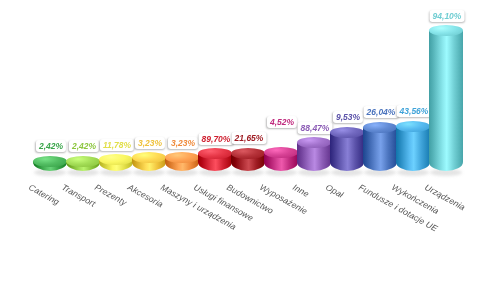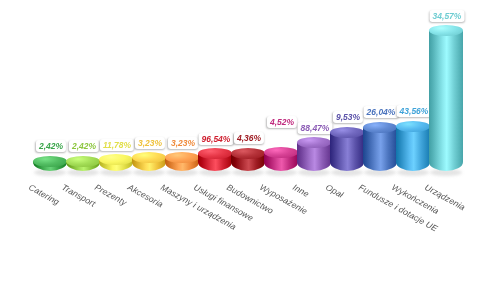--- a/index.html
+++ b/index.html
@@ -151,29 +151,29 @@
         </div>
       </div>
       <div class="value-box" style="left: 183px; bottom: 27.1138px; color: rgb(239, 139, 60);">3,23%</div>
       <div class="bar-slot" style="left: 198px; height: 29.052px;">
         <div class="cyl" style="height: 29.052px;">
           <div class="cyl-shadow"></div>
           <div class="cyl-body" style="height: 17.052px; background: linear-gradient(to right, rgb(161, 0, 2) 0%, rgb(181, 6, 22) 12%, rgb(233, 58, 74) 40%, rgb(253, 78, 94) 52%, rgb(209, 34, 50) 74%, rgb(167, 0, 8) 100%);"></div>
           <div class="cyl-top" style="bottom: 16.552px; background: radial-gradient(at 36% 28%, rgb(255, 94, 110) 0%, rgb(231, 56, 72) 45%, rgb(199, 24, 40) 100%);"></div>
         </div>
       </div>
-      <div class="value-box" style="left: 216px; bottom: 31.052px; color: rgb(207, 32, 48);">96,54%</div>
+      <div class="value-box" style="left: 216px; bottom: 31.052px; color: rgb(207, 32, 48);">89,70%</div>
       <div class="bar-slot" style="left: 231px; height: 29.7016px;">
         <div class="cyl" style="height: 29.7016px;">
           <div class="cyl-shadow"></div>
           <div class="cyl-body" style="height: 17.7016px; background: linear-gradient(to right, rgb(112, 0, 0) 0%, rgb(132, 1, 8) 12%, rgb(184, 53, 60) 40%, rgb(204, 73, 80) 52%, rgb(160, 29, 36) 74%, rgb(118, 0, 0) 100%);"></div>
           <div class="cyl-top" style="bottom: 17.2016px; background: radial-gradient(at 36% 28%, rgb(220, 89, 96) 0%, rgb(182, 51, 58) 45%, rgb(150, 19, 26) 100%);"></div>
         </div>
       </div>
-      <div class="value-box" style="left: 249px; bottom: 31.7016px; color: rgb(158, 27, 34);">4,36%</div>
+      <div class="value-box" style="left: 249px; bottom: 31.7016px; color: rgb(158, 27, 34);">21,65%</div>
       <div class="bar-slot" style="left: 264px; height: 30.3512px;">
         <div class="cyl" style="height: 30.3512px;">
           <div class="cyl-shadow"></div>
           <div class="cyl-body" style="height: 18.3512px; background: linear-gradient(to right, rgb(146, 0, 80) 0%, rgb(166, 17, 100) 12%, rgb(218, 69, 152) 40%, rgb(238, 89, 172) 52%, rgb(194, 45, 128) 74%, rgb(152, 3, 86) 100%);"></div>
           <div class="cyl-top" style="bottom: 17.8512px; background: radial-gradient(at 36% 28%, rgb(254, 105, 188) 0%, rgb(216, 67, 150) 45%, rgb(184, 35, 118) 100%);"></div>
         </div>
       </div>
       <div class="value-box" style="left: 282px; bottom: 48px; color: rgb(192, 43, 126);">4,52%</div>
       <div class="bar-slot" style="left: 297px; height: 40.217px;">
         <div class="cyl" style="height: 40.217px;">
@@ -207,21 +207,21 @@
         </div>
       </div>
       <div class="value-box" style="left: 414px; bottom: 58.6194px; color: rgb(63, 163, 217);">43,56%</div>
       <div class="bar-slot" style="left: 429px; height: 152.354px;">
         <div class="cyl" style="height: 152.354px;">
           <div class="cyl-shadow"></div>
           <div class="cyl-body" style="height: 140.354px; background: linear-gradient(to right, rgb(65, 159, 164) 0%, rgb(85, 179, 184) 12%, rgb(137, 231, 236) 40%, rgb(157, 251, 255) 52%, rgb(113, 207, 212) 74%, rgb(71, 165, 170) 100%);"></div>
           <div class="cyl-top" style="bottom: 139.854px; background: radial-gradient(at 36% 28%, rgb(173, 255, 255) 0%, rgb(135, 229, 234) 45%, rgb(103, 197, 202) 100%);"></div>
         </div>
       </div>
-      <div class="value-box" style="left: 447px; bottom: 154.354px; color: rgb(111, 205, 210);">34,57%</div>
+      <div class="value-box" style="left: 447px; bottom: 154.354px; color: rgb(111, 205, 210);">94,10%</div>
     </div>
   <div id="cats">
       <div class="cat" style="left: 32px; top: 6px;">Catering</div>
       <div class="cat" style="left: 65px; top: 6px;">Transport</div>
       <div class="cat" style="left: 98px; top: 6px;">Prezenty</div>
       <div class="cat" style="left: 131px; top: 6px;">Akcesoria</div>
       <div class="cat" style="left: 164px; top: 6px;">Maszyny i urządzenia</div>
       <div class="cat" style="left: 197px; top: 6px;">Usługi finansowe</div>
       <div class="cat" style="left: 230px; top: 6px;">Budownictwo</div>
       <div class="cat" style="left: 263px; top: 6px;">Wyposażenie</div>

